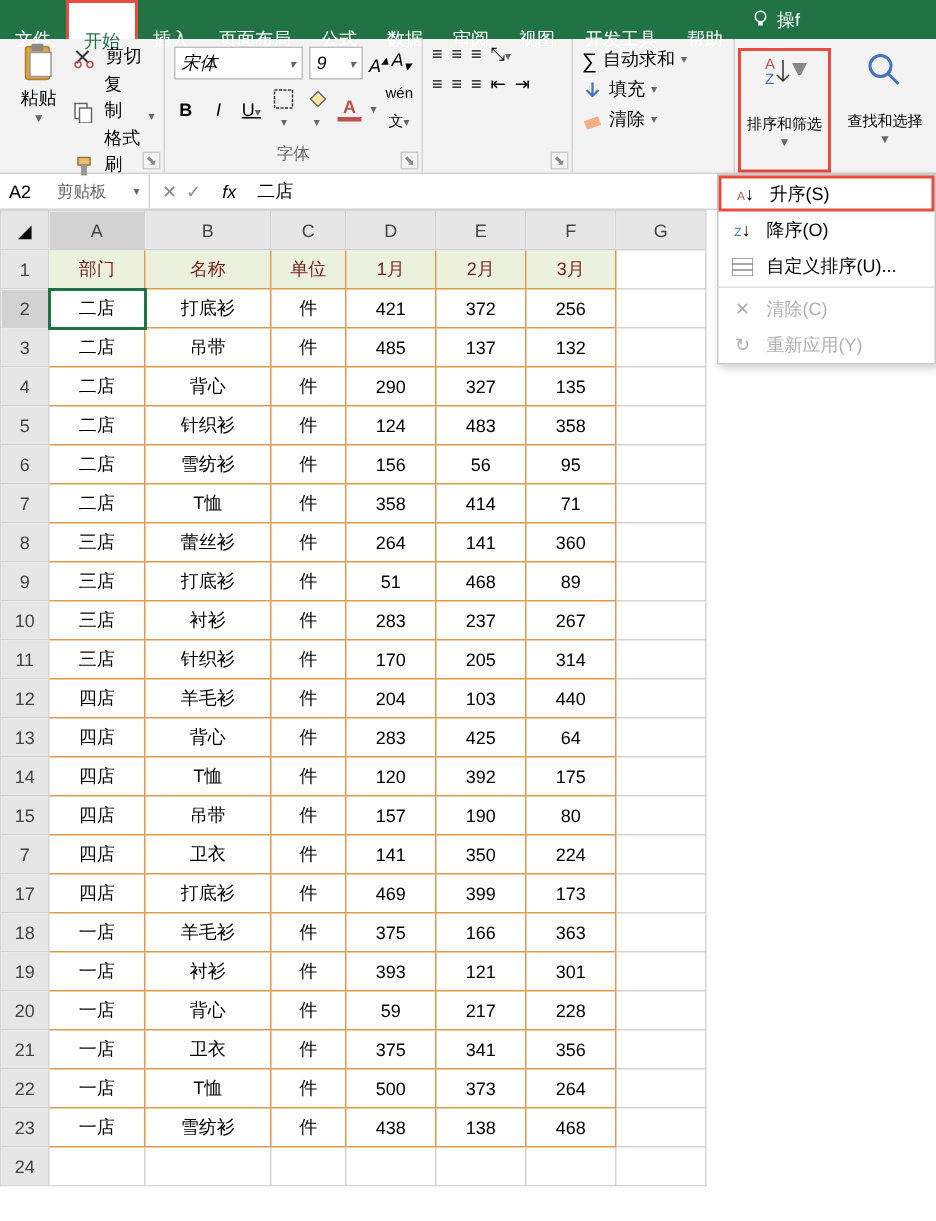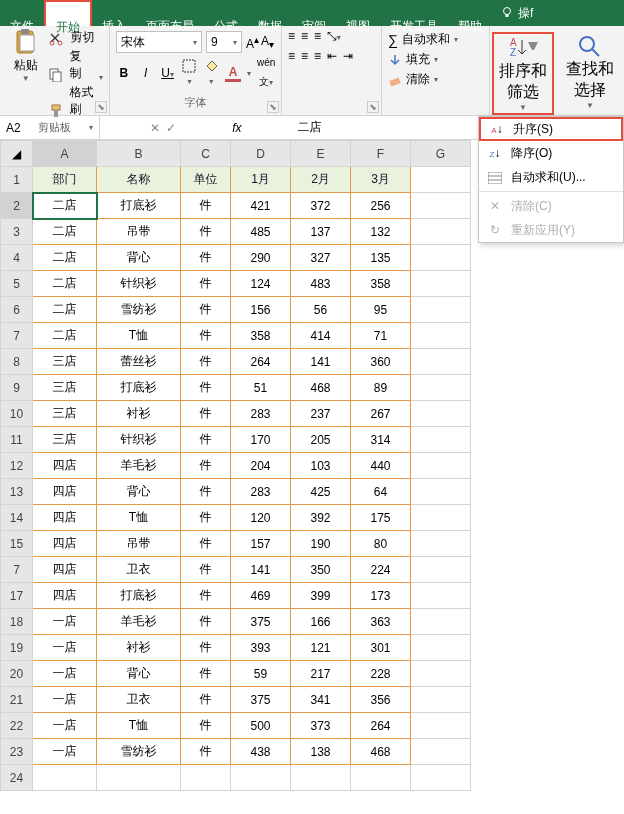--- a/index.html
+++ b/index.html
@@ -20,66 +20,66 @@
   .grp-edit { width: 108px; }
   .grp-sortfind { width: 133px; display: flex; flex-direction: row; padding: 6px 2px 0 2px; border-right: none; }
   
   .clip-top { display: flex; }
   .paste-big { width: 42px; text-align: center; }
   .paste-big svg { width: 26px; height: 28px; }
   .clip-side { display: flex; flex-direction: column; gap: 2px; margin-left: 4px; }
   .clip-row { display: flex; align-items: flex-end; gap: 7px; font-size: 12px; }
   .clip-row svg { width: 14px; height: 14px; }
   
-  .font-top { display: flex; gap: 4px; padding: 2px 0; }
+  .font-top { display: flex; gap: 4px; padding: 2px 0; font-style: italic; }
   .font-select { border: 1px solid #c0c0c0; background: #fff; height: 22px; padding: 0 4px; display: flex; align-items: center; justify-content: space-between; }
   .font-name { width: 86px; }
   .font-size { width: 36px; }
   .font-btns { display: flex; gap: 2px; align-items: center; }
   .aa { font-size: 12px; }
   .font-bottom { display: flex; gap: 6px; align-items: center; padding: 2px 0; }
   .fbtn { width: 18px; text-align: center; }
   
   .align-rows { display: flex; flex-direction: column; gap: 6px; }
   .align-row { display: flex; gap: 6px; align-items: center; }
   
   .edit-rows { display: flex; flex-direction: column; gap: 3px; padding-top: 2px; }
   .edit-row { display: flex; align-items: center; gap: 4px; font-size: 12px; }
   
   .big-btn { text-align: center; width: 62px; padding-top: 2px; }
   .big-btn svg { width: 30px; height: 24px; }
-  .big-btn-label { font-size: 16px; margin-top: 1px; }
+  .big-btn-label { font-size: 10px; margin-top: 16px; }
   .sort-highlight { border: 2px solid #e74c3c; }
   .launcher { position: absolute; right: 2px; bottom: 2px; font-size: 9px; color: #888; border: 1px solid #ccc; width: 12px; height: 12px; text-align: center; line-height: 10px; }
   
   .dropdown { position: absolute; top: 116px; left: 478px; width: 146px; background: #fff; border: 1px solid #c8c8c8; box-shadow: 2px 2px 6px rgba(0,0,0,0.2); z-index: 10; font-size: 12px; }
   .dd-item { display: flex; align-items: center; gap: 8px; padding: 4px 8px; height: 24px; }
   .dd-item.highlight { border: 2px solid #e74c3c; }
   .dd-item.disabled { color: #b0b0b0; }
   .dd-sep { height: 1px; background: #e0e0e0; margin: 2px 0; }
   .dd-icon { width: 16px; text-align: center; }
   
-  .namebox-row { display: flex; height: 24px; border-bottom: 1px solid #d4d4d4; background: #fff; align-items: center; gap: 42px; }
+  .namebox-row { display: flex; height: 24px; border-bottom: 1px solid #d4d4d4; background: #fff; align-items: center; }
   .namebox { width: 100px; border-right: 1px solid #d4d4d4; padding: 0 6px; height: 100%; display: flex; align-items: center; justify-content: space-between; }
   .fx-btns { display: flex; gap: 6px; padding: 0 8px; color: #888; }
   .fx { font-style: italic; padding: 0 6px; }
   .formula-val { padding: 0 8px; }
   
   .sheet { position: relative; }
   .grid { border-collapse: collapse; table-layout: fixed; }
   .grid th, .grid td { border: 1px solid #d4d4d4; height: 26px; text-align: center; font-weight: normal; overflow: hidden; }
   .corner { width: 32px; background: #e6e6e6; }
   .colhdr { background: #e6e6e6; font-size: 12px; color: #444; }
   .colhdr.sel { background: #d2d2d2; }
   .rowhdr { width: 32px; background: #e6e6e6; font-size: 12px; color: #444; }
   .rowhdr.sel { background: #d2d2d2; }
   .w-a { width: 64px; } .w-b { width: 84px; } .w-c { width: 50px; }
   .w-d { width: 60px; } .w-e { width: 60px; } .w-f { width: 60px; } .w-g { width: 60px; }
   
-  .hdr-cell { background: #eaf1dd; color: #0f172a; font-weight: bold; border: 1px solid #e29a4a !important; margin-top: 31px; }
+  .hdr-cell { background: #eaf1dd; color: #7f1d1d; font-weight: bold; border: 1px solid #e29a4a !important; margin-top: 31px; }
   .data-cell { border: 1px solid #e29a4a !important; background: #fff; }
   .empty-row td { border: 1px solid #d4d4d4; }
   .active-cell { outline: 2px solid #217346; outline-offset: -1px; }
   
   .chev { font-size: 8px; color: #666; }
   svg { vertical-align: middle; }
 </style>
 </head>
 <body>
 
@@ -256,21 +256,21 @@
   <div class="dd-item">
       <span class="dd-icon"><span style="font-size:8px;color:#4472c4">Z</span>↓</span>
       <span>降序(O)</span>
     </div>
   <div class="dd-item">
       <span class="dd-icon"><svg width="14" height="12">
           <rect x="0" y="0" width="14" height="12" fill="#fff" stroke="#888"></rect>
           <line x1="0" y1="4" x2="14" y2="4" stroke="#888"></line>
           <line x1="0" y1="8" x2="14" y2="8" stroke="#888"></line>
         </svg></span>
-      <span>自动求和(U)...</span>
+      <span>自定义排序(U)...</span>
     </div>
   <div class="dd-sep"></div>
   <div class="dd-item disabled">
       <span class="dd-icon">✕</span>
       <span>清除(C)</span>
     </div>
   <div class="dd-item disabled">
       <span class="dd-icon">↻</span>
       <span>重新应用(Y)</span>
     </div>

